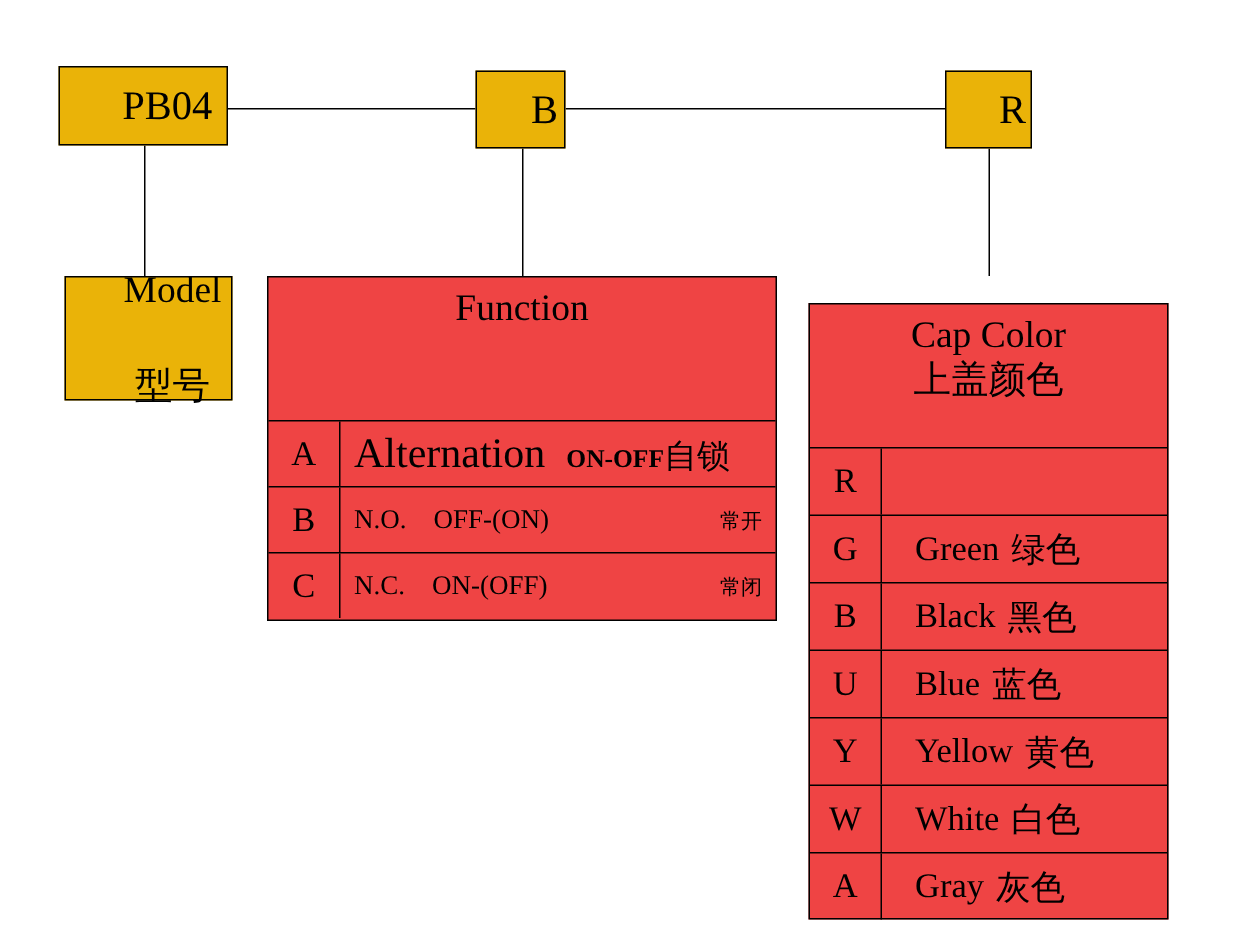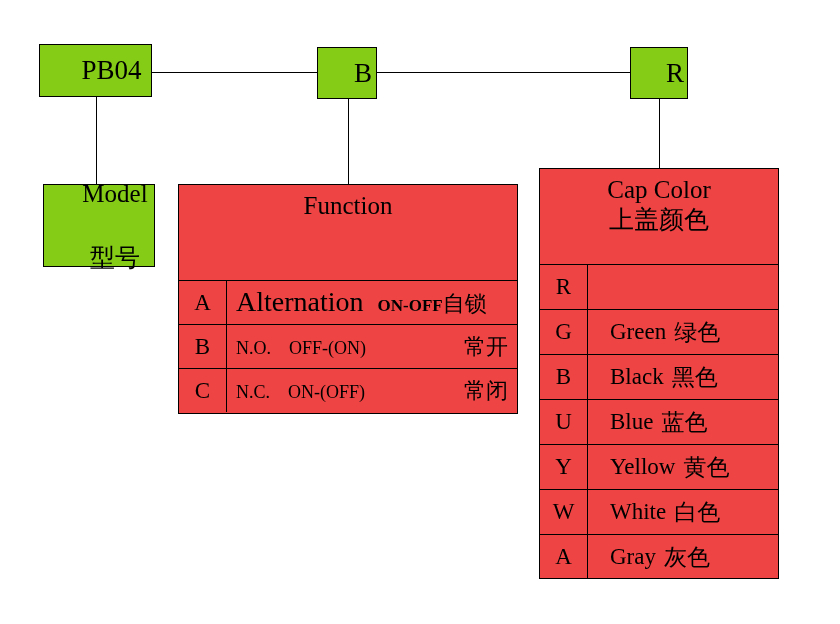--- a/index.html
+++ b/index.html
@@ -17,21 +17,21 @@
   #canvas {
     position: relative;
     width: 840px;
     height: 624px;
   }
 
   
   .box {
     position: absolute;
     border: 1.6px solid #000000;
-    background: #84cc16;
+    background: #eab308;
     box-sizing: border-box;
     display: flex;
     flex-direction: column;
     align-items: center;
     justify-content: center;
     text-align: center;
     line-height: 1.12;
     padding-left: 32px;
   }
   .hline {
@@ -118,25 +118,25 @@
   .fn-cn     { font-size: 22px; white-space: nowrap; }
 
   
   .row-a .fn-main  { font-size: 28px; }
   .row-a .fn-state { margin-left: 14px; font-size: 17px; font-weight: bold; }
   .row-a .fn-cn    { }
 
   
   .row-bc .fn-main  { font-size: 18px; }
   .row-bc .fn-state { font-size: 18px; margin-left: 18px; text-align: center; }
-  .row-bc .fn-cn    { margin-left: auto; font-size: 22px; }
+  .row-bc .fn-cn    { margin-left: auto; font-size: 14px; }
 
   
   #panel-capcolor {
-    left: 539px; top: 168px; width: 240px; height: 411px;
+    left: 539px; top: 202px; width: 240px; height: 411px;
   }
   #panel-capcolor .panel-header { height: 95px; }
   #panel-capcolor .row { height: 45px; }
   #panel-capcolor .row-code { width: 48px; }
   #panel-capcolor .row-desc { padding-left: 22px; }
   .cc-en { font-size: 23px; white-space: nowrap; }
   .cc-cn { font-size: 23px; white-space: nowrap; margin-left: 8px; }
 </style>
 </head>
 <body>

